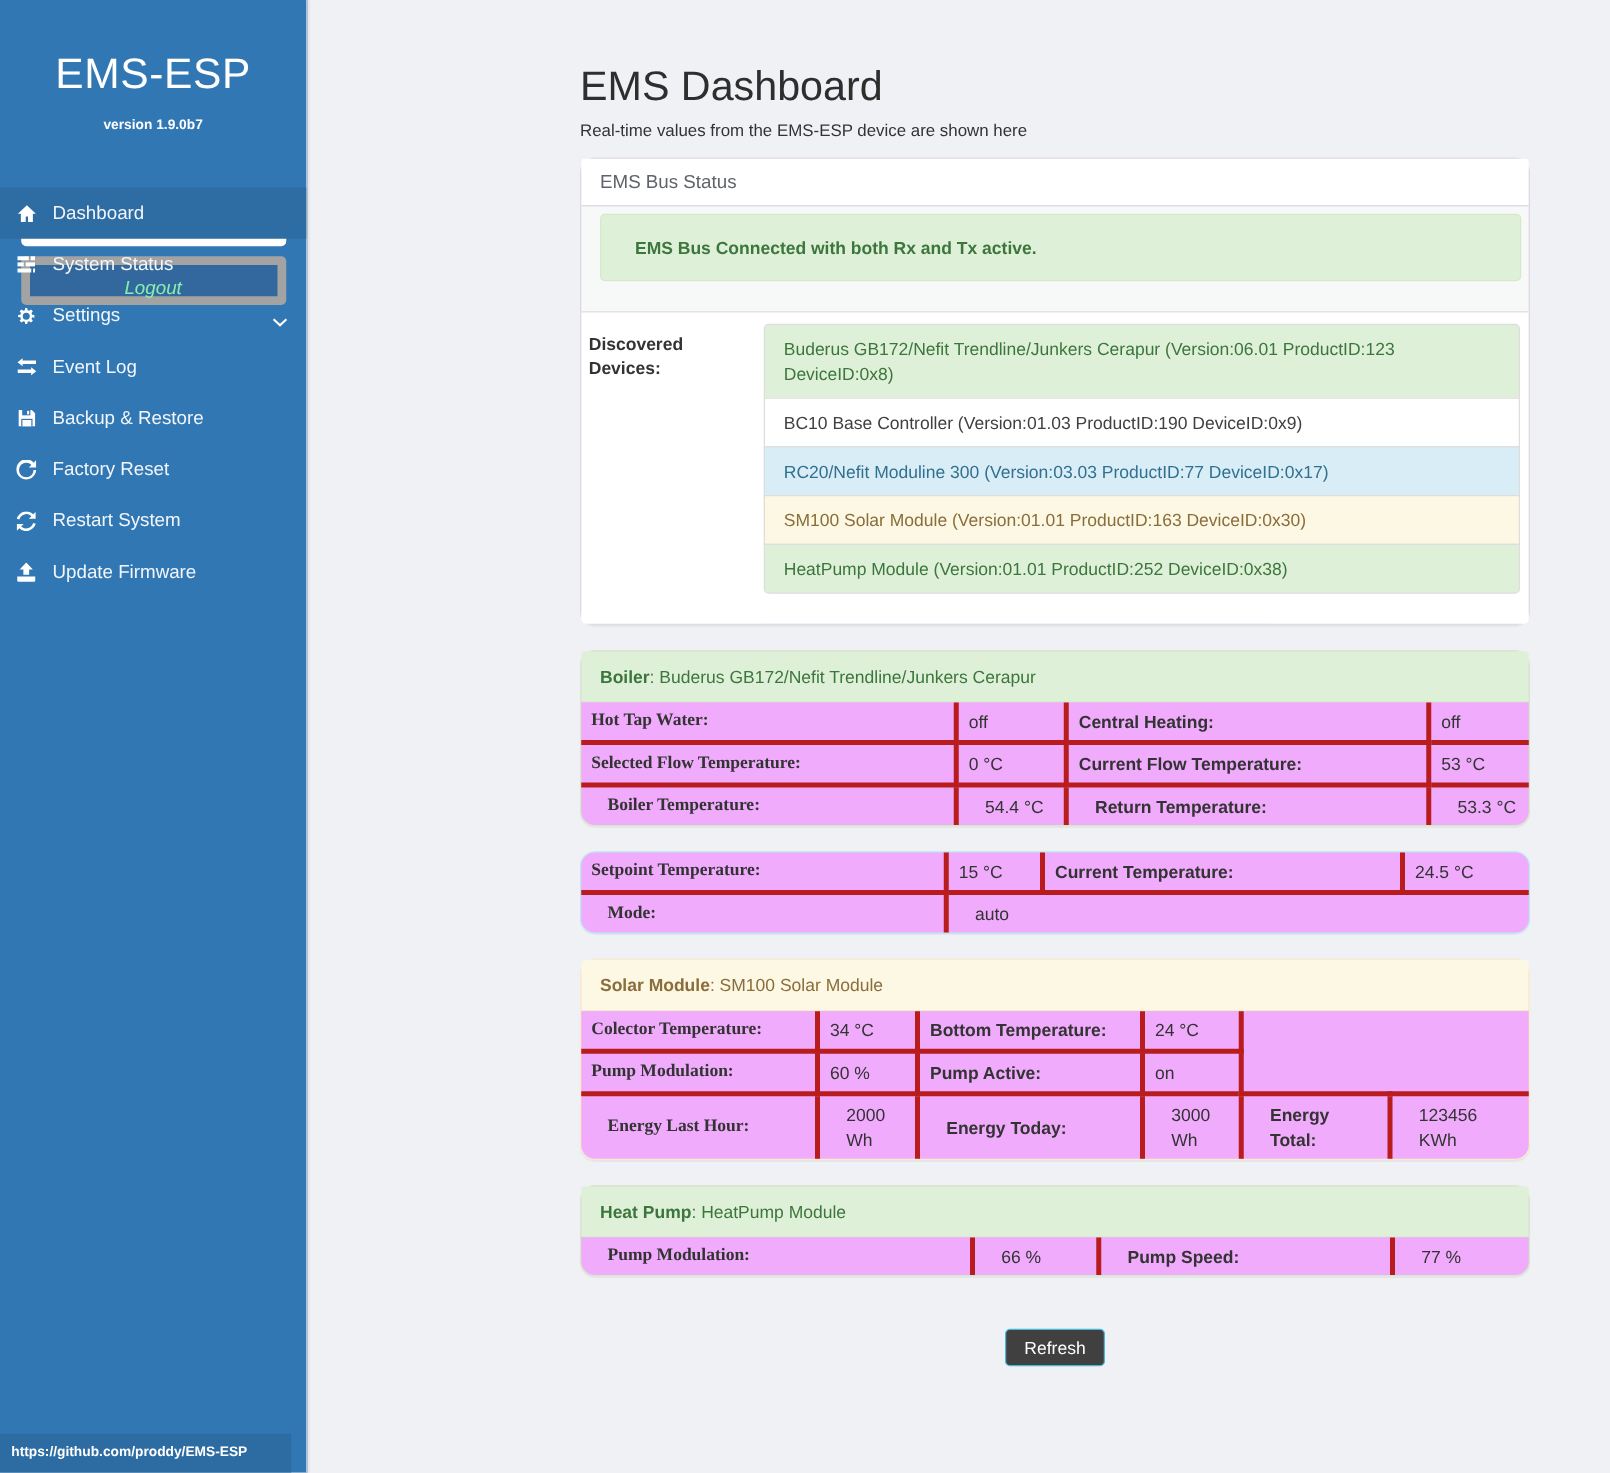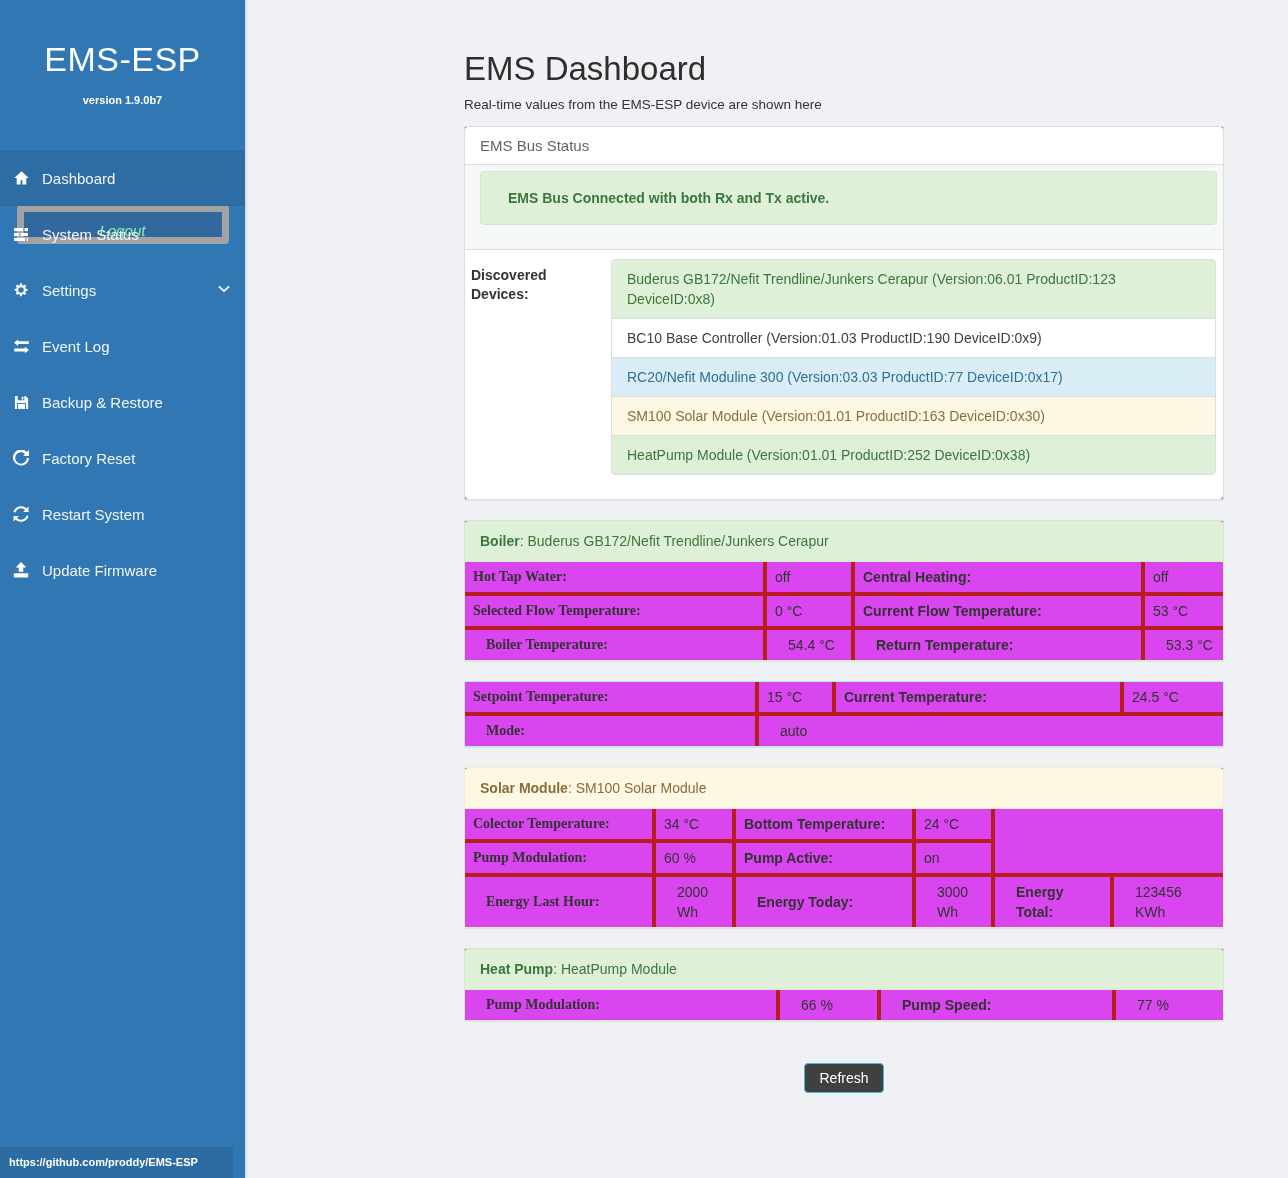--- a/index.html
+++ b/index.html
@@ -13,21 +13,21 @@
   
   .sidebar {
     position:absolute; left:0; top:0; width:246px; height:1178px;
     background:#3177b4; border-right:1px solid #d9dde2;
     box-shadow:1px 0 2px rgba(0,0,0,.08);
   }
   .brand { margin-top:40px; text-align:center; color:#fff; font-size:34px; font-weight:400; letter-spacing:.5px; }
   .version { margin-top:15px; text-align:center; color:#fff; font-size:11px; font-weight:bold; }
   .nav { position:absolute; top:150px; left:0; right:0; }
   .nav-item {
-    display:flex; align-items:center; height:56px; padding:0 12px;
+    display:flex; align-items:center; height:41px; padding:0 12px;
     color:#f2f6fa; font-size:15px; text-decoration:none; cursor:pointer; position:relative;
   }
   .nav-item.active { background:#2e6da4; }
   .nav-icon { width:18px; height:16px; margin-right:12px; display:inline-flex; align-items:center; justify-content:center; flex:none; }
   .nav-icon svg { display:block; }
   .chevron { position:absolute; right:15px; top:17px; }
 
   .side-btn {
     display:block; width:212px; margin:0 auto; height:39px; line-height:37px;
     text-align:center; border-radius:4px; font-size:15px; cursor:pointer; text-decoration:none;
@@ -41,21 +41,21 @@
     white-space:nowrap;
   }
 
   
   .main { position:absolute; left:247px; top:0; right:0; bottom:0; }
   .content { position:absolute; left:217px; top:0; width:760px; }
 
   .page-title { font-size:33px; font-weight:400; color:#2e2e2e; margin:50px 0 0 0; }
   .page-subtitle { font-size:13.5px; color:#333; margin:9px 0 14px 0; }
 
-  .panel { background:#d946ef; border:1px solid #ddd; border-radius:0; margin-bottom:20px; box-shadow:0 1px 1px rgba(0,0,0,.05); }
+  .panel { background:#f0abfc; border:1px solid #ddd; border-radius:12px; margin-bottom:20px; box-shadow:0 1px 1px rgba(0,0,0,.05); }
 
   
   .panel-heading-plain { padding:10px 15px; font-size:15px; color:#60646a; border-bottom:1px solid #ddd; border-radius:3px 3px 0 0; background:#fff; }
   .bus-alert-section { background:#f7f8f8; border-bottom:1px solid #ddd; padding:6px 6px 24px 15px; }
   .alert-success {
     background:#dff0d8; border:1px solid #d6e9c6; border-radius:4px;
     color:#3c763d; font-weight:bold; font-size:14px; padding:17px 27px; line-height:18px;
   }
   .bus-devices-section { padding:9px 7px 24px 6px; display:flex; background:#fff; border-radius:0 0 4px 4px; }
   .devices-label { width:140px; flex:none; font-size:14px; font-weight:bold; color:#333; line-height:19px; padding:7px 40px 0 0; }

